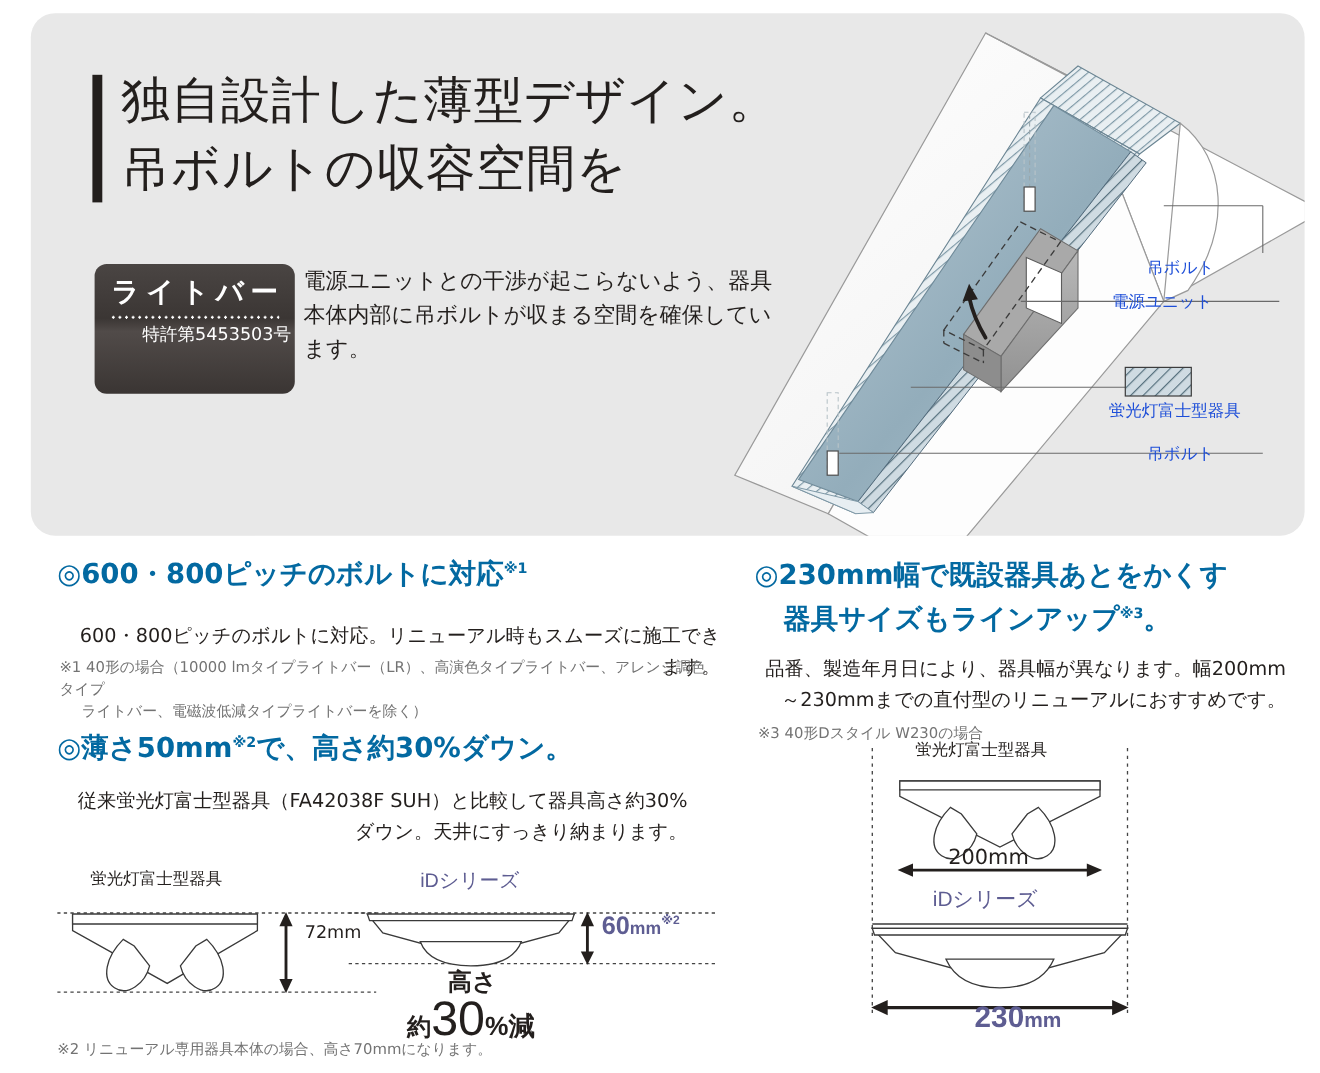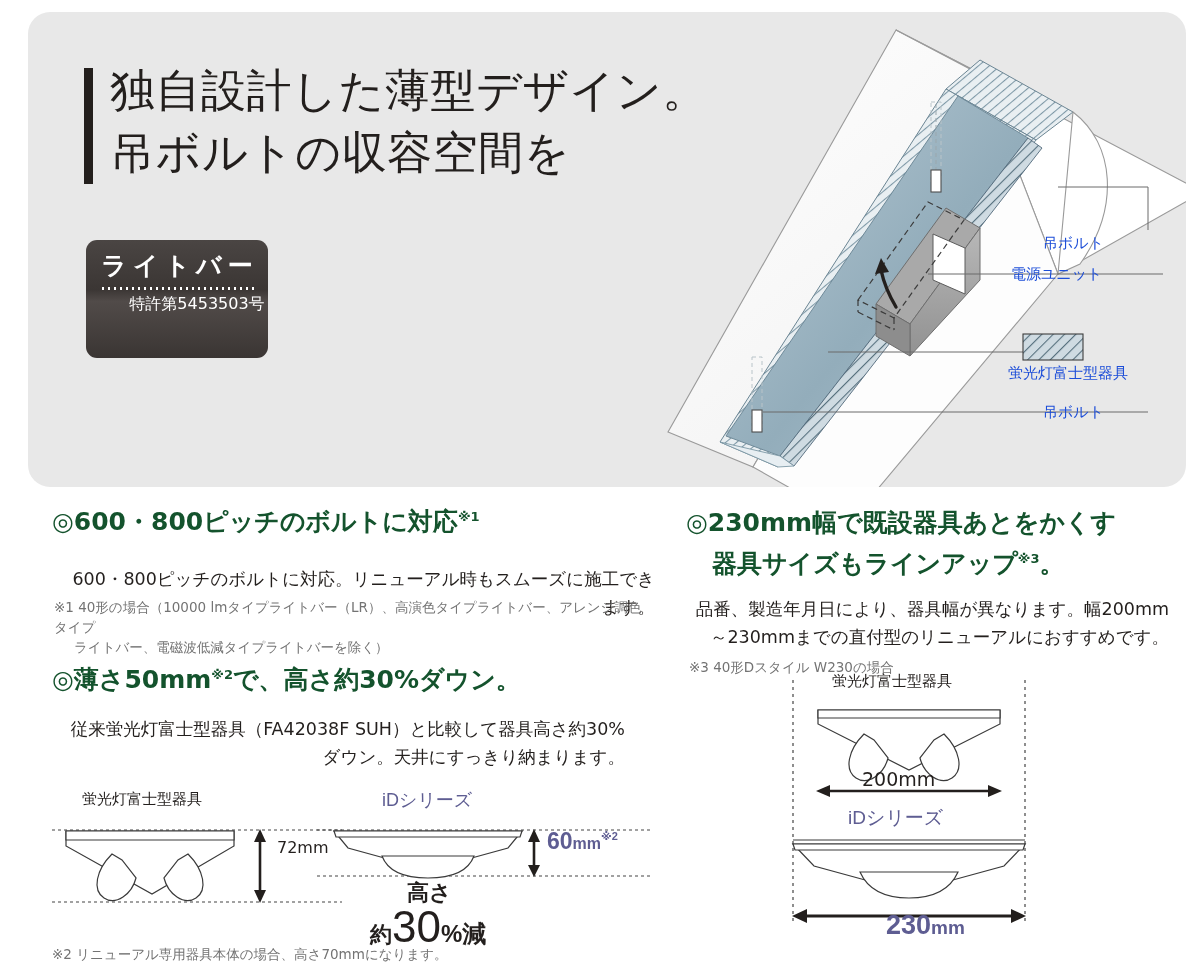--- a/index.html
+++ b/index.html
@@ -71,21 +71,21 @@
   #hero-illustration{
     position:absolute; left:600px; top:0px; width:558px; height:475px;
   }
   .callout-label{
     position:absolute; font-size:15px; color:#1d4ed8; white-space:nowrap;
     font-family:"DejaVu Sans","Liberation Sans",sans-serif;
   }
 
   
   .sec-h{
-    font-size:25px; font-weight:700; color:#14532d; letter-spacing:0px;
+    font-size:25px; font-weight:700; color:#0369a1; letter-spacing:0px;
     font-family:"DejaVu Sans","Liberation Sans",sans-serif;
     white-space:nowrap;
   }
   .sec-h .sup{ font-size:13px; vertical-align:super; }
   .sec-body{
     font-size:17.5px; line-height:28px; color:#231f1d;
     font-family:"DejaVu Sans","Liberation Sans",sans-serif;
     text-align:right;
   }
   .foot{
@@ -148,20 +148,21 @@
       <div>吊ボルトの収容空間を</div>
     </div>
   </div>
 
   <div id="patent-badge">
     <div class="pb-main">ライトバー</div>
     <div class="pb-dots"></div>
     <div class="pb-no">特許第5453503号</div>
   </div>
 
+  <div id="hero-body">電源ユニットとの干渉が起こらないよう、器具本体内部に吊ボルトが収まる空間を確保しています。</div>
 
   <div id="hero-illustration">
     <svg width="558" height="475" viewBox="0 0 558 475">
       <defs>
         <pattern id="hatch" width="7" height="7" patternUnits="userSpaceOnUse" patternTransform="rotate(50)">
           <rect width="7" height="7" fill="#e9eff2"></rect>
           <line x1="0" y1="0" x2="0" y2="7" stroke="#7d98a6" stroke-width="2.1"></line>
         </pattern>
         <pattern id="hatch2" width="8" height="8" patternUnits="userSpaceOnUse" patternTransform="rotate(45)">
           <rect width="8" height="8" fill="#cfdbe2"></rect>

